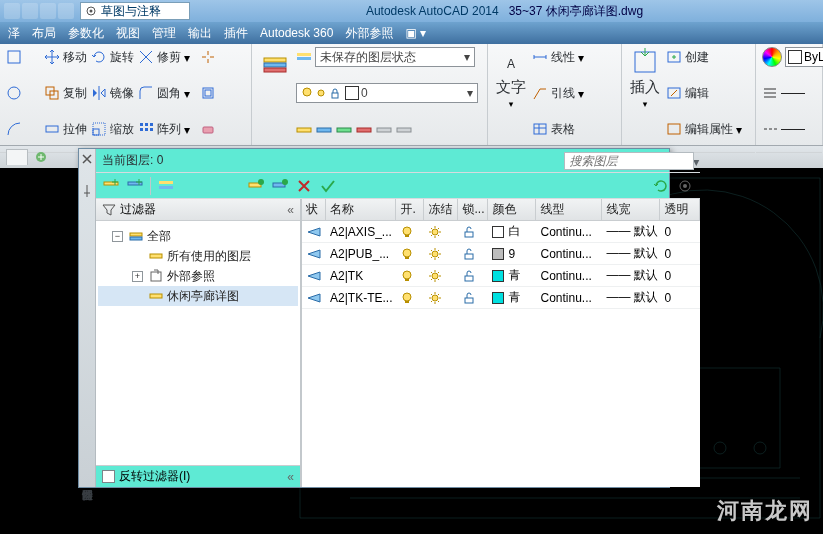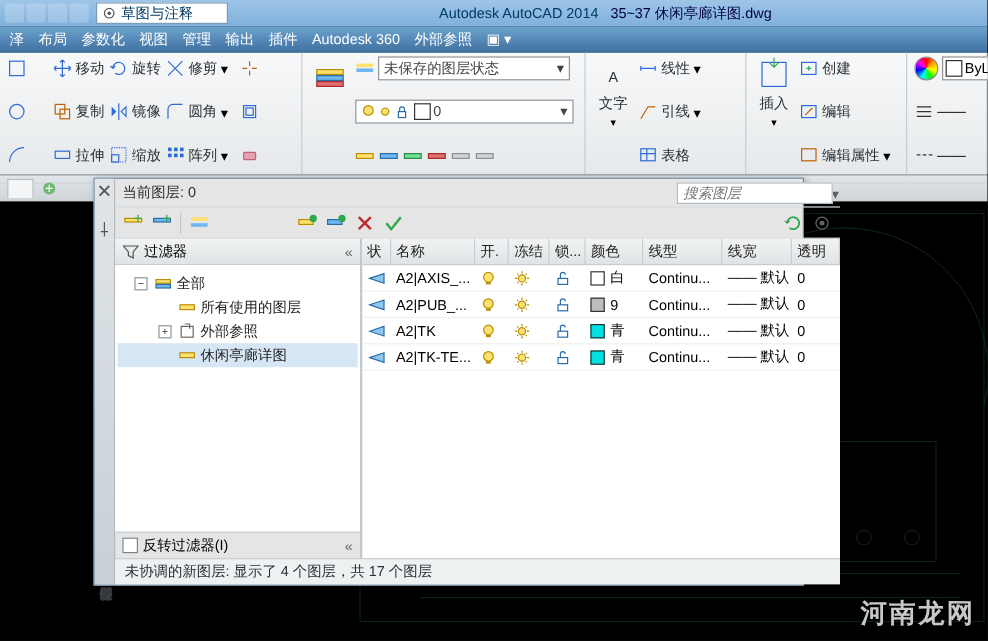--- a/index.html
+++ b/index.html
@@ -12,37 +12,37 @@
 .titlebar .title{flex:1;text-align:center;color:#003a66}
 .titlebar .title .file{color:#004}
 .menubar{height:22px;background:linear-gradient(#6ea3cf,#3e6f9f);display:flex;align-items:center;gap:12px;padding:0 8px;color:#fff}
 .menubar span{cursor:default}
 .ribbon{height:102px;background:linear-gradient(#f7f8f9,#e6e9eb);border-bottom:1px solid #a2a9af;display:flex}
 .panel{border-right:1px solid #c7ccd0;padding:2px 6px 0 6px;display:flex;flex-direction:column}
 .panel-body{flex:1;display:flex;gap:4px;align-items:flex-start}
 .panel-label{height:16px;text-align:center;color:#5a6168;border-top:1px solid #d0d4d7;margin:12px -6px;padding-top:1px}
 .bigbtn{width:34px;display:flex;flex-direction:column;align-items:center;gap:2px;padding:2px}
 .bigbtn .ic{width:28px;height:28px}
-.bigbtn .lbl{font-size:12px;color:#2b2f33}
+.bigbtn .lbl{font-size:15px;color:#2b2f33}
 .btnrow{display:flex;align-items:center;gap:3px;height:22px}
 .btnrow .ic{width:16px;height:16px}
 .btnrow .lbl{color:#2b2f33}
 .smcol{display:flex;flex-direction:column;gap:14px}
 .drop{width:12px;height:12px;display:inline-block}
 .layer-combo{width:160px;height:20px;background:#fff;border:1px solid #8d9399;display:flex;align-items:center;padding:0 4px;color:#444}
 .layer-icons{display:flex;gap:4px;margin-top:4px}
 .layer-icons .lic{width:16px;height:16px}
 .sw-white{width:14px;height:14px;border:1px solid #333;background:#fff;margin-right:2px}
 .colorcombo{width:70px;height:20px;background:#fff;border:1px solid #8d9399;display:flex;align-items:center;padding:0 2px}
 .tabstrip{height:22px;background:linear-gradient(#e1e6ea,#cdd3d7);display:flex;align-items:center;padding-left:6px;gap:6px}
 .tabstrip .tab{width:22px;height:16px;background:#f3f5f6;border:1px solid #b7bdc1;border-bottom:none}
 .canvas{position:absolute;top:168px;left:0;right:0;bottom:0;background:#000}
 .canvas-lines{position:absolute;inset:0;opacity:.25}
 .watermark{position:absolute;right:10px;bottom:8px;color:#c8c8c8;font-size:22px;font-weight:bold;letter-spacing:2px;text-shadow:0 0 2px #000}
-.palette{position:absolute;top:148px;left:78px;width:592px;height:340px;background:#e5e5e5;border:1px solid #6f8ca3;box-shadow:2px 2px 6px rgba(0,0,0,.4);display:flex}
+.palette{position:absolute;top:148px;left:78px;width:592px;height:340px;background:#5eead4;border:1px solid #6f8ca3;box-shadow:2px 2px 6px rgba(0,0,0,.4);display:flex}
 .palette-side{width:22px;background:linear-gradient(#dfe5e9,#c9d0d5);border-right:1px solid #b4bbc0;display:flex;flex-direction:column;align-items:center;padding-top:2px;gap:16px}
 .palette-side .x{width:16px;height:16px}
 .palette-side .vtext{writing-mode:vertical-rl;color:#3a3f44;font-size:11px;margin-top:auto;margin-bottom:6px}
 .palette-main{flex:1;display:flex;flex-direction:column}
 .pm-row1{height:24px;display:flex;align-items:center;padding:0 6px;border-bottom:1px solid #d6dbdf}
 .pm-row1 .cur{color:#2b2f33}
 .pm-row1 .search{margin-left:auto;width:130px;height:18px;border:1px solid #b4bbc0;background:#fff;color:#7c838a;padding:0 4px;font-style:italic}
 .pm-row2{height:26px;display:flex;align-items:center;padding:0 6px;gap:6px;border-bottom:1px solid #d6dbdf}
 .pm-row2 .tb{width:18px;height:18px}
 .pm-row2 .sep{width:1px;height:18px;background:#c1c7cb}
@@ -647,15 +647,14 @@
                 </svg>
               </div>
               <div class="gc c-co"><span class="sw sw-cyan"></span>青</div>
               <div class="gc c-lt">Continu...</div>
               <div class="gc c-lw">—— 默认</div>
               <div class="gc c-tr">0</div>
             </div>
           </div>
       </div>
     </div>
-    <div class="status">未协调的新图层: 显示了 4 个图层，共 17 个图层</div>
   </div>
 </div>
 
 </body></html>

